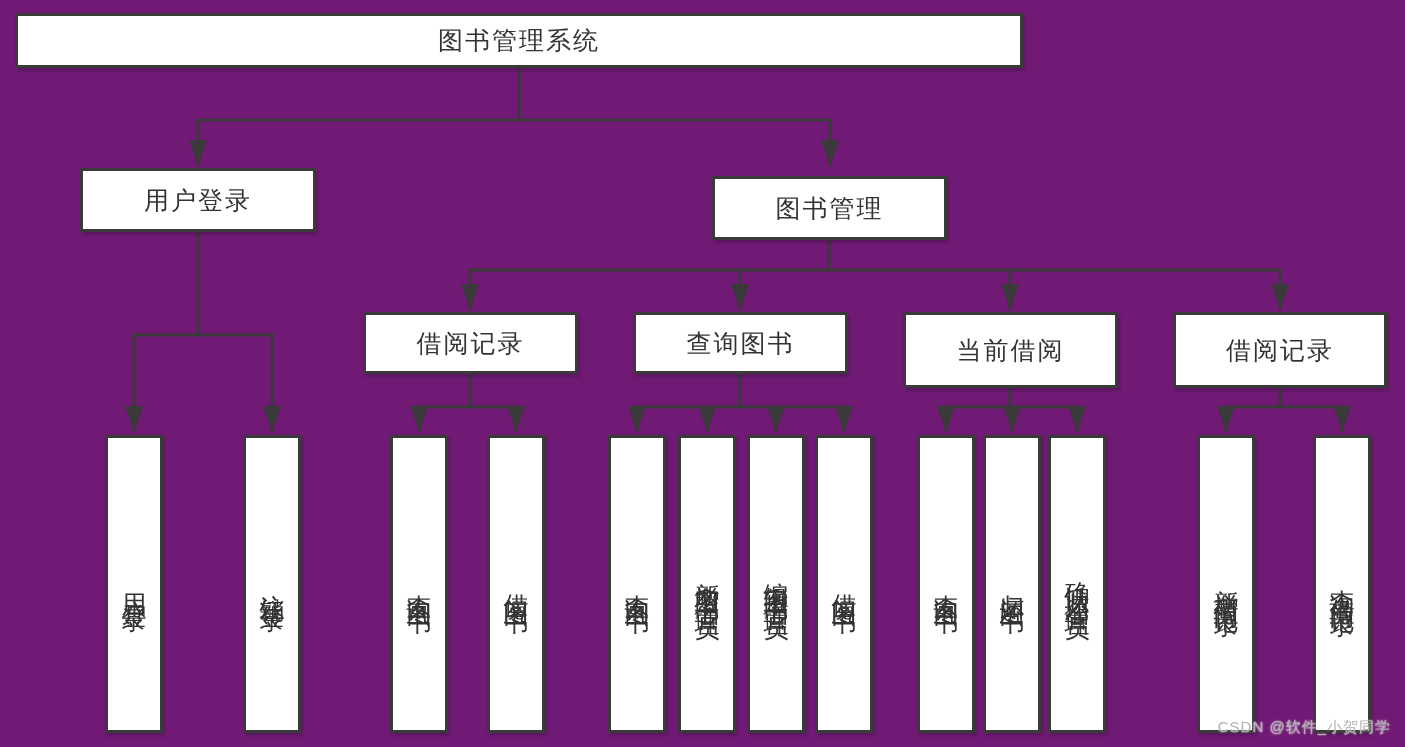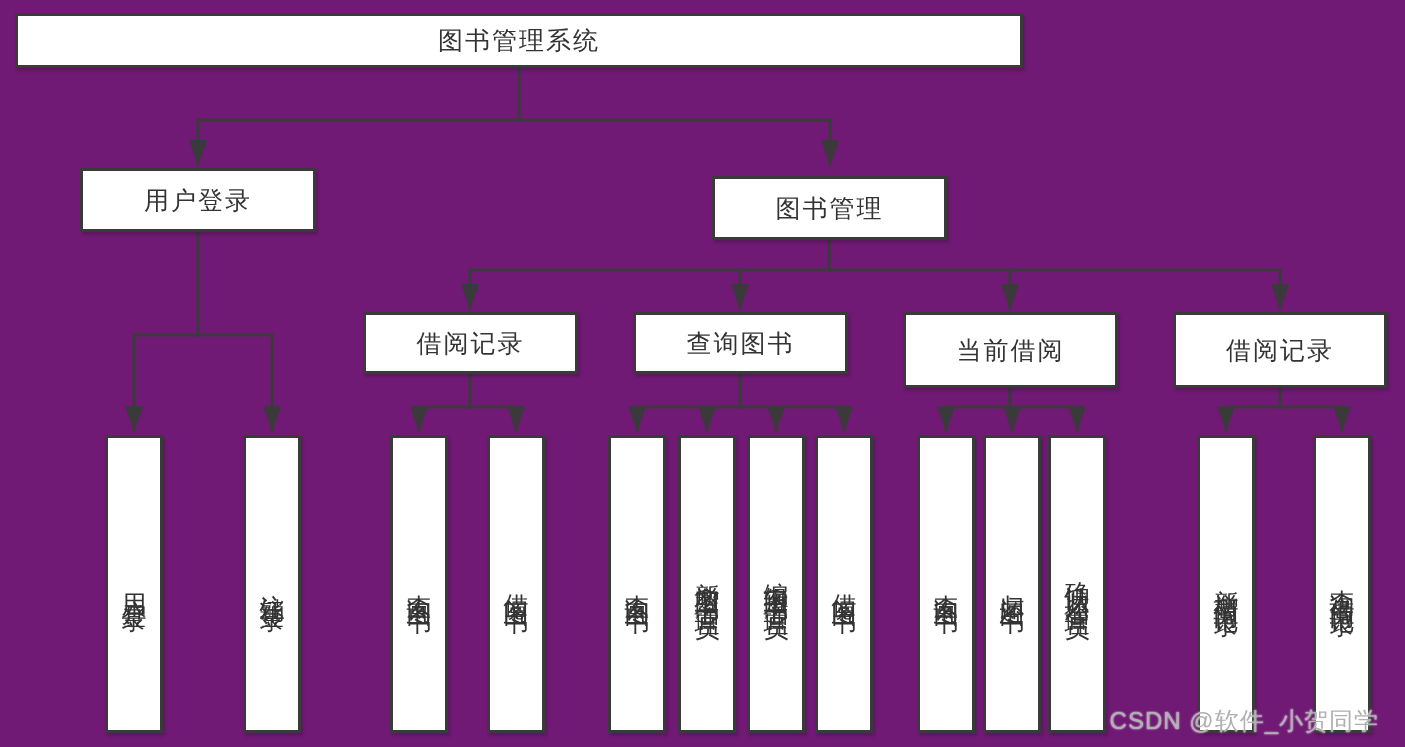--- a/index.html
+++ b/index.html
@@ -49,22 +49,22 @@
   .n-records{left:1173px;top:312px;width:214px;height:76px;}
   
   .l1{left:105px;}  .l2{left:243px;}
   .l3{left:390px;}  .l4{left:487px;}
   .l5{left:608px;}  .l6{left:678px;}
   .l7{left:747px;}  .l8{left:815px;}
   .l9{left:917px;}  .l10{left:983px;} .l11{left:1048px;}
   .l12{left:1197px;}.l13{left:1313px;}
   .watermark{
     position:absolute;
-    right:26px;bottom:10px;
-    font-size:24px;
+    right:14px;bottom:10px;
+    font-size:15px;
     color:#b0b0b0;
     letter-spacing:1px;
     z-index:5;
     text-shadow:0 0 2px #ffffff;
     white-space:nowrap;
   }
 </style>
 </head>
 <body>
 

